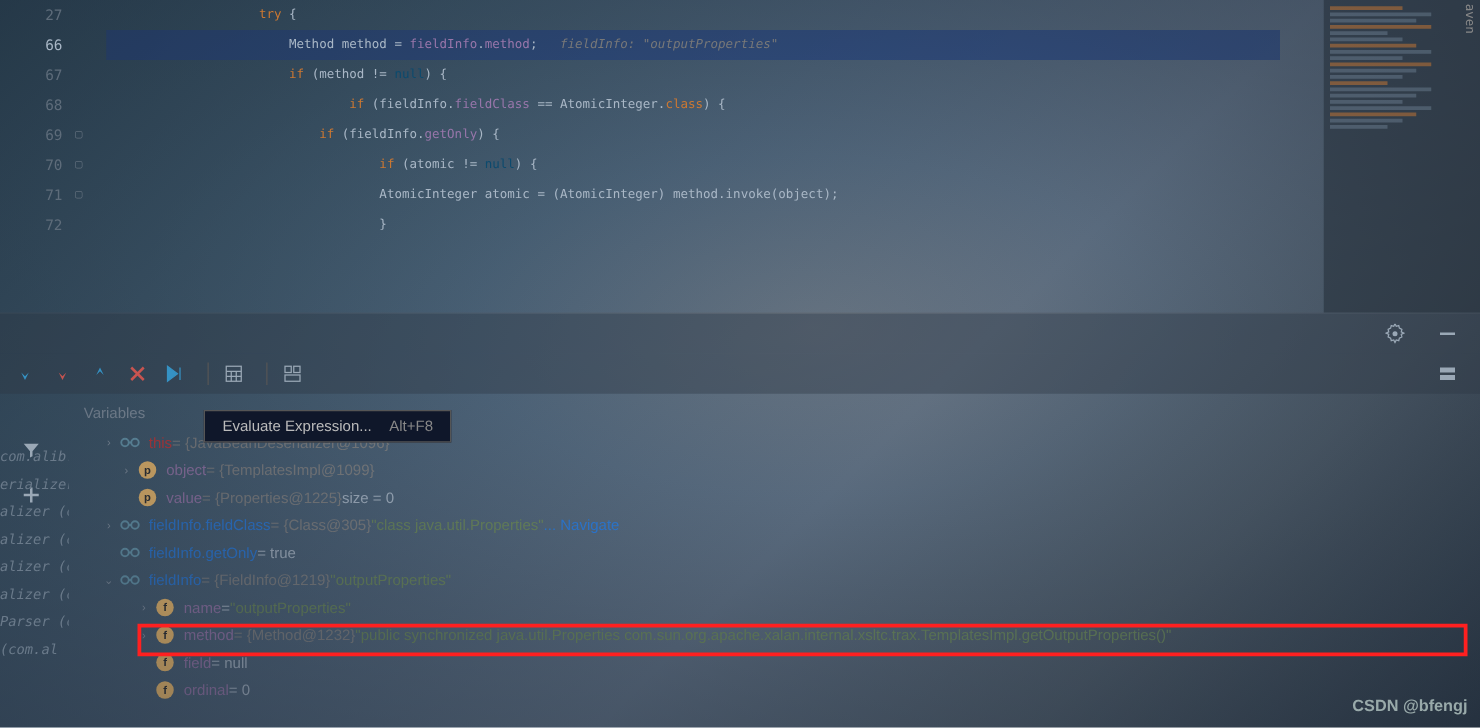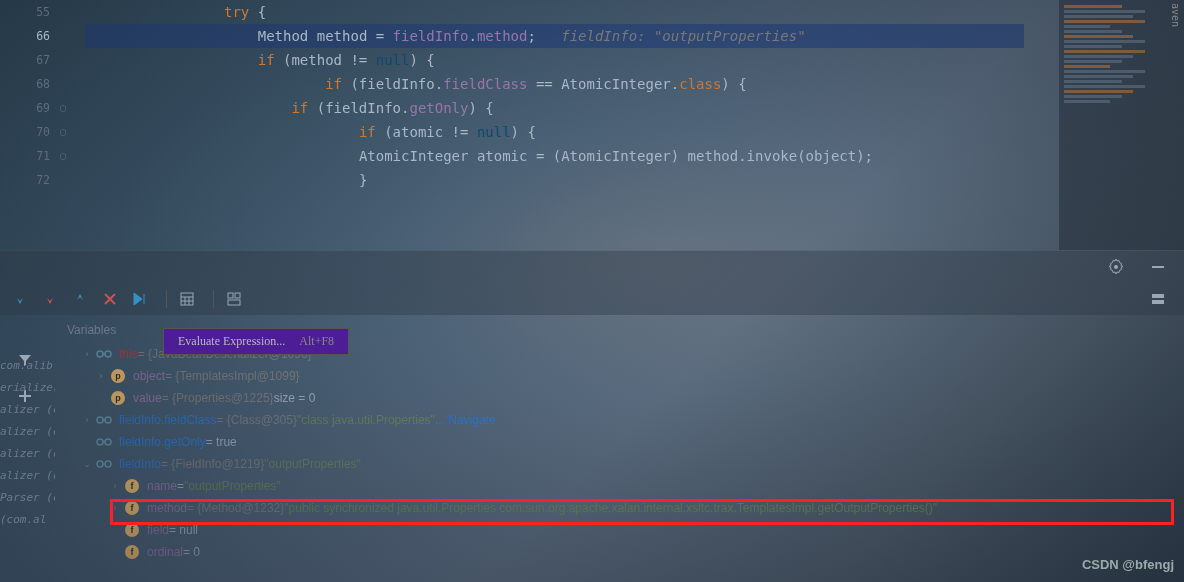--- a/index.html
+++ b/index.html
@@ -37,21 +37,21 @@
   left: 60px;
   top: 0;
   width: 50px;
   color: #5e6c7a;
   font-size: 10px;
   line-height: 24px;
 }
 .code-lines {
   padding-left: 105px;
   line-height: 24px;
-  font-size: 14px;
+  font-size: 10px;
   position: relative;
   flex: 1;
 }
 .code-line { white-space: pre; }
 .line-highlighted {
   background: rgba(33, 66, 131, 0.7);
   position: absolute;
   left: 85px;
   right: 160px;
   height: 24px;
@@ -171,26 +171,26 @@
 .var-str { color: #6a8759; }
 .var-link { color: #287bde; }
 .var-field { color: #9876aa; }
 .indent-1 { padding-left: 14px; }
 .indent-2 { padding-left: 28px; }
 .indent-3 { padding-left: 42px; }
 .tooltip-box {
   position: absolute;
   left: 163px;
   top: 328px;
-  background: #4c1d95;
+  background: #0f172a;
   border: 1px solid #555;
   padding: 5px 14px;
   font-size: 12px;
   color: #bbb;
-  font-family: Liberation Serif, serif;
+  font-family: Liberation Sans, sans-serif;
   z-index: 10;
 }
 .tooltip-box .shortcut { color: #888; margin-left: 14px; }
 .highlight-box {
   position: absolute;
   left: 110px;
   right: 10px;
   top: 499px;
   height: 26px;
   border: 3px solid #ff2020;
@@ -209,21 +209,21 @@
 .badge-f { background: #ffc66d; color: #2b2b2b; border-radius: 50%; width: 14px; height: 14px; font-size: 9px; display: flex; align-items: center; justify-content: center; font-weight: bold; }
 .var-row-content { display: flex; align-items: center; white-space: nowrap; }
 </style>
 </head>
 <body>
 
 <div class="background-overlay"></div>
 
 <div class="editor-area">
   <div class="gutter">
-    <div>55</div>
+    <div>27</div>
     <div class="current">66</div>
     <div>67</div>
     <div>68</div>
     <div>69</div>
     <div>70</div>
     <div>71</div>
     <div>72</div>
   </div>
   <div class="gutter-controls">
     <div>&nbsp;</div>

